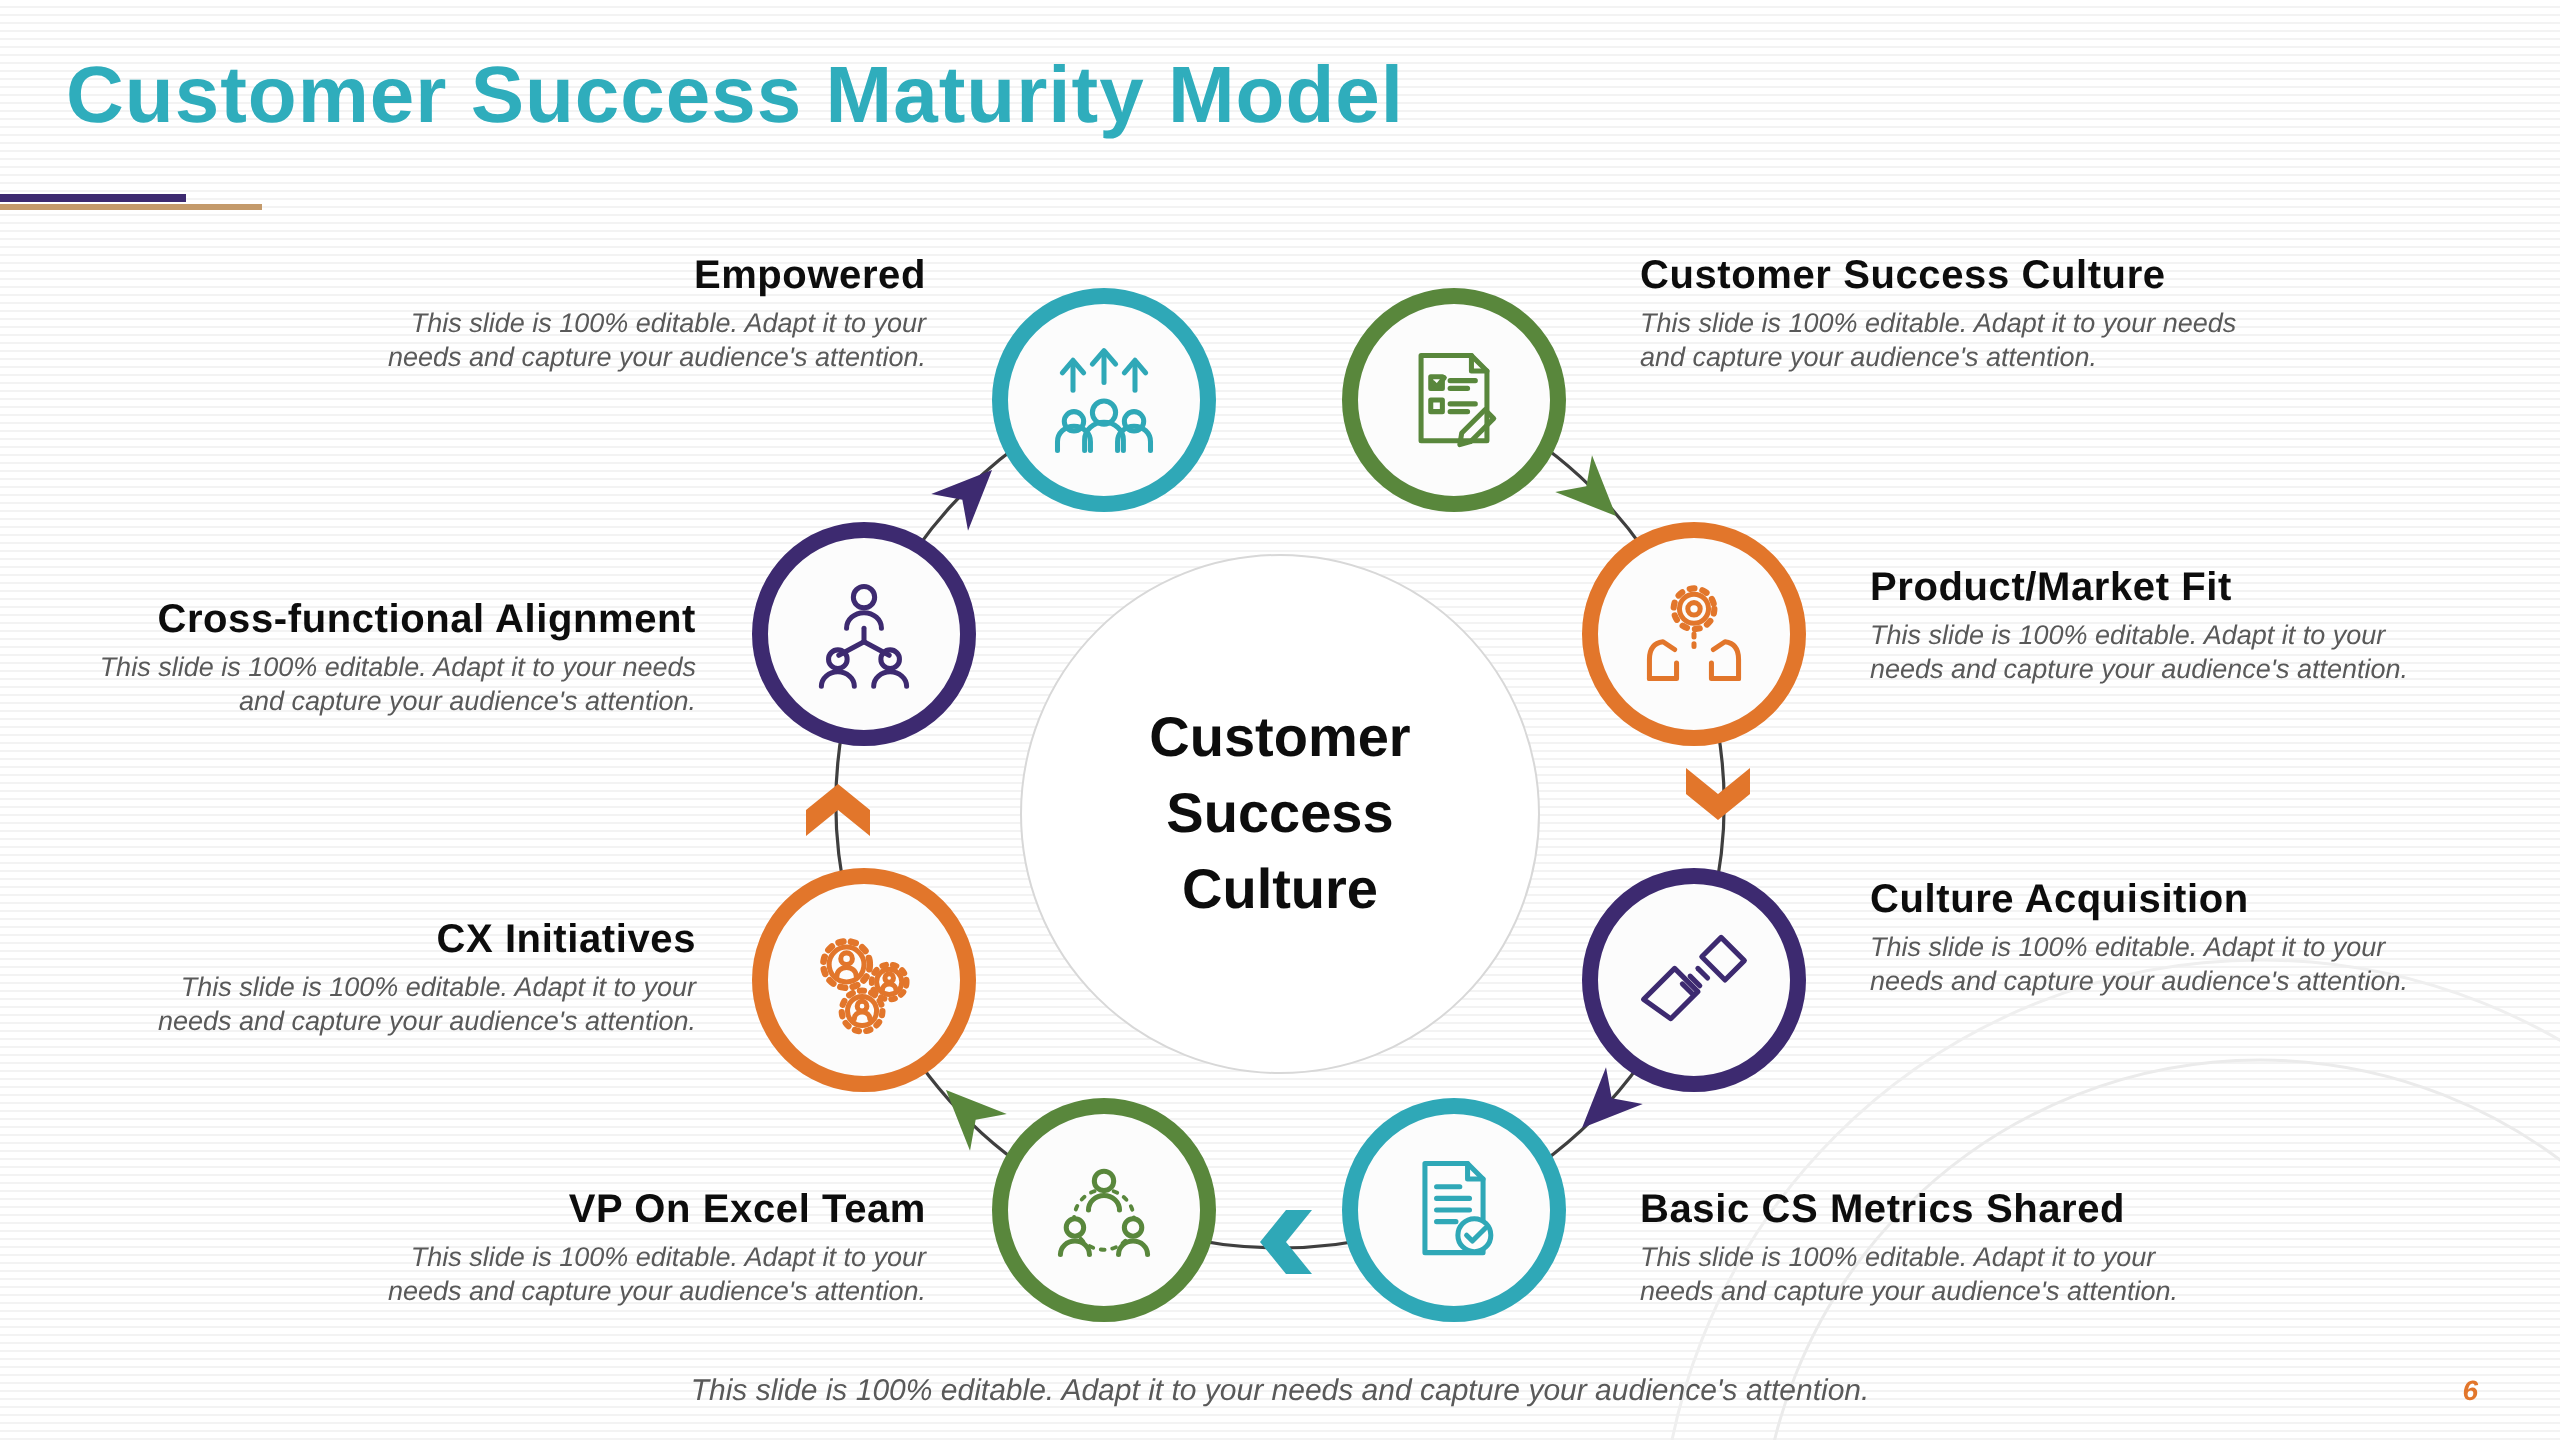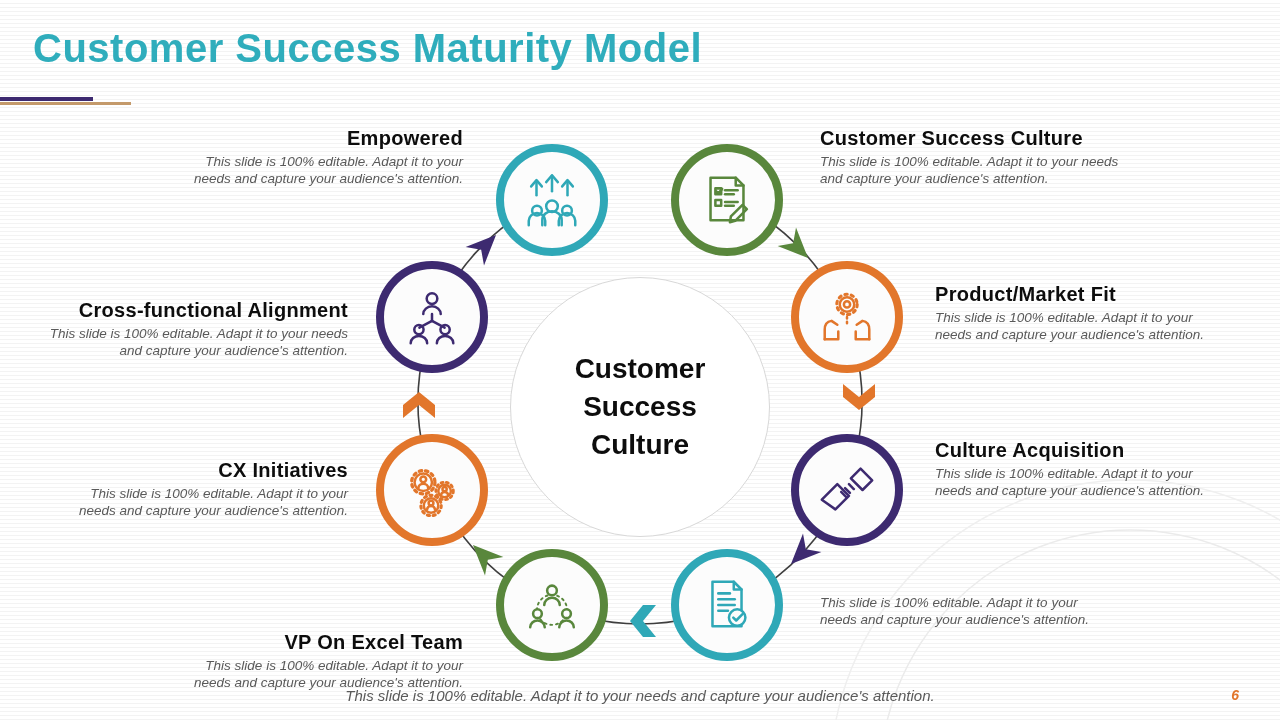--- a/index.html
+++ b/index.html
@@ -54,21 +54,21 @@
   .label{position:absolute;z-index:3;}
   .label .h{font-size:20px;font-weight:bold;color:var(--heading-text);letter-spacing:.3px;margin-bottom:3px;}
   .label .d{font-size:13.5px;font-style:italic;color:var(--body-text);line-height:1.27;}
   .al-r{text-align:right;}
   .al-l{text-align:left;}
   .pos-l1{left:173px;top:127px;width:290px;}
   .pos-l2{left:820px;top:127px;width:300px;}
   .pos-l3{left:935px;top:283px;width:285px;}
   .pos-l4{left:935px;top:439px;width:285px;}
   .pos-l5{left:820px;top:594px;width:290px;}
-  .pos-l6{left:173px;top:594px;width:290px;margin-top:37px;}
+  .pos-l6{left:173px;top:594px;width:290px;}
   .pos-l7{left:58px;top:459px;width:290px;}
   .pos-l8{left:48px;top:283px;width:300px;margin-top:16px;}
   
   .footer{
     position:absolute;left:0;top:687px;width:1280px;text-align:center;z-index:3;
     font-size:15px;font-style:italic;color:var(--body-text);
   }
   .page-number{
     position:absolute;right:41px;top:687px;z-index:3;
     font-size:14px;font-style:italic;font-weight:bold;color:var(--page-number);
@@ -224,20 +224,21 @@
   </div>
   <div class="label al-l pos-l3">
     <div class="h">Product/Market Fit</div>
     <div class="d">This slide is 100% editable. Adapt it to your needs and capture your audience's attention.</div>
   </div>
   <div class="label al-l pos-l4">
     <div class="h">Culture Acquisition</div>
     <div class="d">This slide is 100% editable. Adapt it to your needs and capture your audience's attention.</div>
   </div>
   <div class="label al-l pos-l5">
+    <div class="h">Basic CS Metrics Shared</div>
     <div class="d">This slide is 100% editable. Adapt it to your needs and capture your audience's attention.</div>
   </div>
   <div class="label al-r pos-l6">
     <div class="h">VP On Excel Team</div>
     <div class="d">This slide is 100% editable. Adapt it to your needs and capture your audience's attention.</div>
   </div>
   <div class="label al-r pos-l7">
     <div class="h">CX Initiatives</div>
     <div class="d">This slide is 100% editable. Adapt it to your needs and capture your audience's attention.</div>
   </div>

